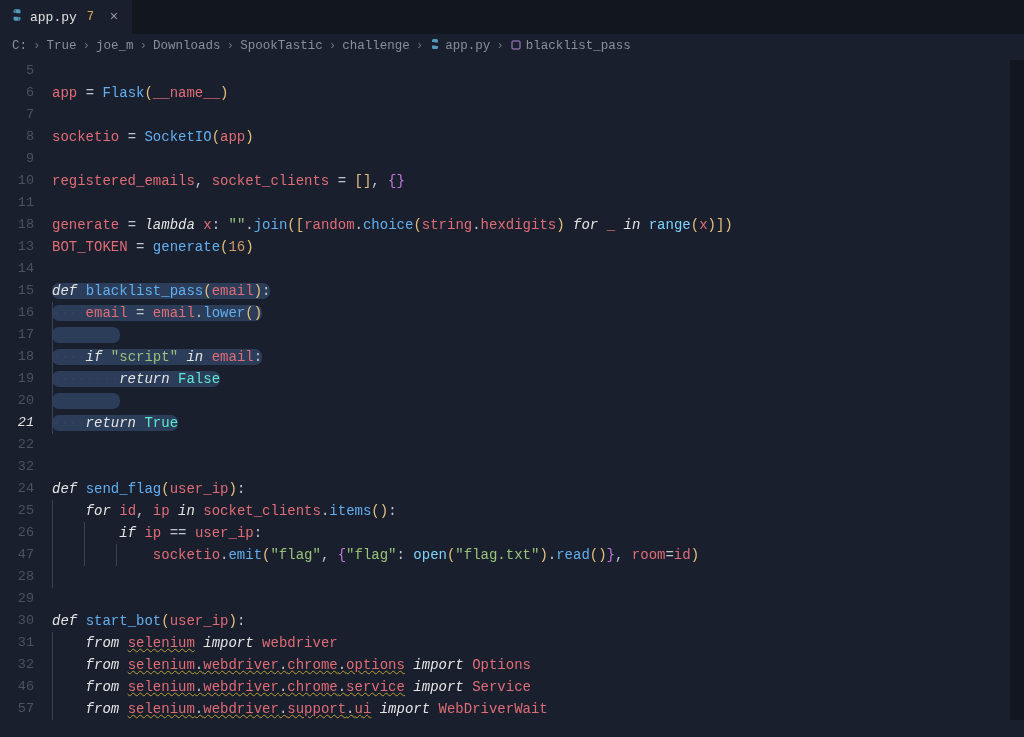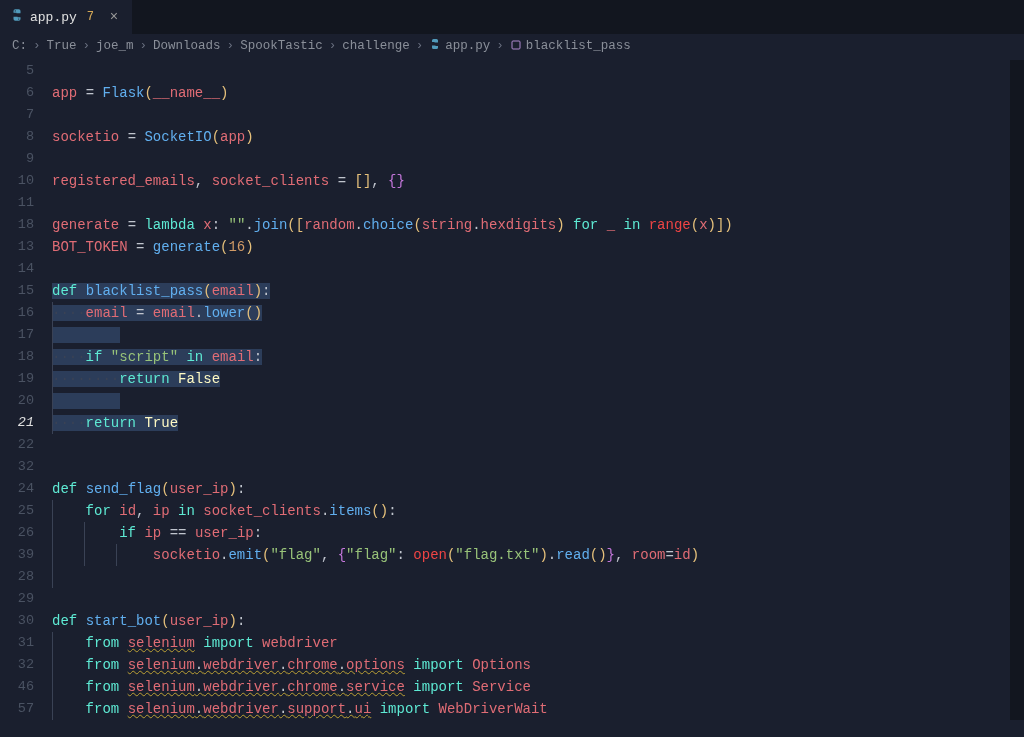--- a/index.html
+++ b/index.html
@@ -102,34 +102,35 @@
     left: 0;
     top: 0;
     bottom: 0;
     width: 32px;
     border-left: 1px solid #3a4255;
     box-sizing: border-box;
   }
   .indent-guide.l2 { left: 32px; }
   .indent-guide.l3 { left: 64px; }
   
-  .kw   { color: #5eead4; }
+  .kw   { color: #e5e5e5; font-style: italic; }
   .fnc  { color: #61afef; }
   .var  { color: #e06c75; }
   .str  { color: #98c379; }
   .num  { color: #d19a66; }
-  .bool { color: #fef9c3; }
+  .bool { color: #5eead4; }
   .op   { color: #c0c5ce; }
   .pun  { color: #e5c07b; }
   .brace{ color: #c678dd; }
   .brack{ color: #e5c07b; }
-  .builtin { color: #ef4444; }
+  .builtin { color: #7dd3fc; }
   .ws   { color: #3a4255; }
   .sel {
     background: #2c3d5a;
+    border-radius: 7px;
   }
   .underwave {
     text-decoration-line: underline;
     text-decoration-style: wavy;
     text-decoration-color: #bba034;
     text-decoration-thickness: 1px;
   }
   .trunc { color: #4a5262; }
   .minimap {
     position: absolute;
@@ -203,21 +204,21 @@
       <div class="ln">17</div>
       <div class="ln">18</div>
       <div class="ln">19</div>
       <div class="ln">20</div>
       <div class="ln active">21</div>
       <div class="ln">22</div>
       <div class="ln">32</div>
       <div class="ln">24</div>
       <div class="ln">25</div>
       <div class="ln">26</div>
-      <div class="ln">39</div>
+      <div class="ln">47</div>
       <div class="ln">28</div>
       <div class="ln">29</div>
       <div class="ln">30</div>
       <div class="ln">31</div>
       <div class="ln">32</div>
       <div class="ln">46</div>
       <div class="ln">57</div>
     </div>
   <div class="code" id="code"><div class="line"><span class="trunc">                              </span></div><div class="line"><span class="var">app</span> <span class="op">=</span> <span class="fnc">Flask</span><span class="pun">(</span><span class="var">__name__</span><span class="pun">)</span></div><div class="line"></div><div class="line"><span class="var">socketio</span> <span class="op">=</span> <span class="fnc">SocketIO</span><span class="pun">(</span><span class="var">app</span><span class="pun">)</span></div><div class="line"></div><div class="line"><span class="var">registered_emails</span><span class="op">,</span> <span class="var">socket_clients</span> <span class="op">=</span> <span class="brack">[</span><span class="brack">]</span><span class="op">,</span> <span class="brace">{</span><span class="brace">}</span></div><div class="line"></div><div class="line"><span class="var">generate</span> <span class="op">=</span> <span class="kw">lambda</span> <span class="var">x</span><span class="op">:</span> <span class="str">""</span><span class="op">.</span><span class="fnc">join</span><span class="pun">(</span><span class="brack">[</span><span class="var">random</span><span class="op">.</span><span class="fnc">choice</span><span class="pun">(</span><span class="var">string</span><span class="op">.</span><span class="var">hexdigits</span><span class="pun">)</span> <span class="kw">for</span> <span class="var">_</span> <span class="kw">in</span> <span class="builtin">range</span><span class="pun">(</span><span class="var">x</span><span class="pun">)</span><span class="brack">]</span><span class="pun">)</span></div><div class="line"><span class="var">BOT_TOKEN</span> <span class="op">=</span> <span class="fnc">generate</span><span class="pun">(</span><span class="num">16</span><span class="pun">)</span></div><div class="line"></div><div class="line"><span class="sel"><span class="kw">def</span> <span class="fnc">blacklist_pass</span><span class="pun">(</span><span class="var">email</span><span class="pun">)</span><span class="op">:</span></span></div><div class="line"><span class="indent-guide"></span><span class="sel"><span class="ws">····</span><span class="var">email</span> <span class="op">=</span> <span class="var">email</span><span class="op">.</span><span class="fnc">lower</span><span class="pun">(</span><span class="pun">)</span></span></div><div class="line"><span class="indent-guide"></span><span class="sel" style="padding-right:60px">&nbsp;</span></div><div class="line"><span class="indent-guide"></span><span class="sel"><span class="ws">····</span><span class="kw">if</span> <span class="str">"script"</span> <span class="kw">in</span> <span class="var">email</span><span class="op">:</span></span></div><div class="line"><span class="indent-guide"></span><span class="sel"><span class="ws">········</span><span class="kw">return</span> <span class="bool">False</span></span></div><div class="line"><span class="indent-guide"></span><span class="sel" style="padding-right:60px">&nbsp;</span></div><div class="line"><span class="indent-guide"></span><span class="sel"><span class="ws">····</span><span class="kw">return</span> <span class="bool">True</span></span></div><div class="line"></div><div class="line"></div><div class="line"><span class="kw">def</span> <span class="fnc">send_flag</span><span class="pun">(</span><span class="var">user_ip</span><span class="pun">)</span><span class="op">:</span></div><div class="line"><span class="indent-guide"></span>    <span class="kw">for</span> <span class="var">id</span><span class="op">,</span> <span class="var">ip</span> <span class="kw">in</span> <span class="var">socket_clients</span><span class="op">.</span><span class="fnc">items</span><span class="pun">(</span><span class="pun">)</span><span class="op">:</span></div><div class="line"><span class="indent-guide"></span><span class="indent-guide l2"></span>        <span class="kw">if</span> <span class="var">ip</span> <span class="op">=</span><span class="op">=</span> <span class="var">user_ip</span><span class="op">:</span></div><div class="line"><span class="indent-guide"></span><span class="indent-guide l2"></span><span class="indent-guide l3"></span>            <span class="var">socketio</span><span class="op">.</span><span class="fnc">emit</span><span class="pun">(</span><span class="str">"flag"</span><span class="op">,</span> <span class="brace">{</span><span class="str">"flag"</span><span class="op">:</span> <span class="builtin">open</span><span class="pun">(</span><span class="str">"flag.txt"</span><span class="pun">)</span><span class="op">.</span><span class="fnc">read</span><span class="pun">(</span><span class="pun">)</span><span class="brace">}</span><span class="op">,</span> <span class="var">room</span><span class="op">=</span><span class="var">id</span><span class="pun">)</span></div><div class="line"><span class="indent-guide"></span></div><div class="line"></div><div class="line"><span class="kw">def</span> <span class="fnc">start_bot</span><span class="pun">(</span><span class="var">user_ip</span><span class="pun">)</span><span class="op">:</span></div><div class="line"><span class="indent-guide"></span>    <span class="kw">from</span> <span class="underwave"><span class="var">selenium</span></span> <span class="kw">import</span> <span class="var">webdriver</span></div><div class="line"><span class="indent-guide"></span>    <span class="kw">from</span> <span class="underwave"><span class="var">selenium</span><span class="op">.</span><span class="var">webdriver</span><span class="op">.</span><span class="var">chrome</span><span class="op">.</span><span class="var">options</span></span> <span class="kw">import</span> <span class="var">Options</span></div><div class="line"><span class="indent-guide"></span>    <span class="kw">from</span> <span class="underwave"><span class="var">selenium</span><span class="op">.</span><span class="var">webdriver</span><span class="op">.</span><span class="var">chrome</span><span class="op">.</span><span class="var">service</span></span> <span class="kw">import</span> <span class="var">Service</span></div><div class="line"><span class="indent-guide"></span>    <span class="kw">from</span> <span class="underwave"><span class="var">selenium</span><span class="op">.</span><span class="var">webdriver</span><span class="op">.</span><span class="var">support</span><span class="op">.</span><span class="var">ui</span></span> <span class="kw">import</span> <span class="var">WebDriverWait</span></div></div>
 </div>

